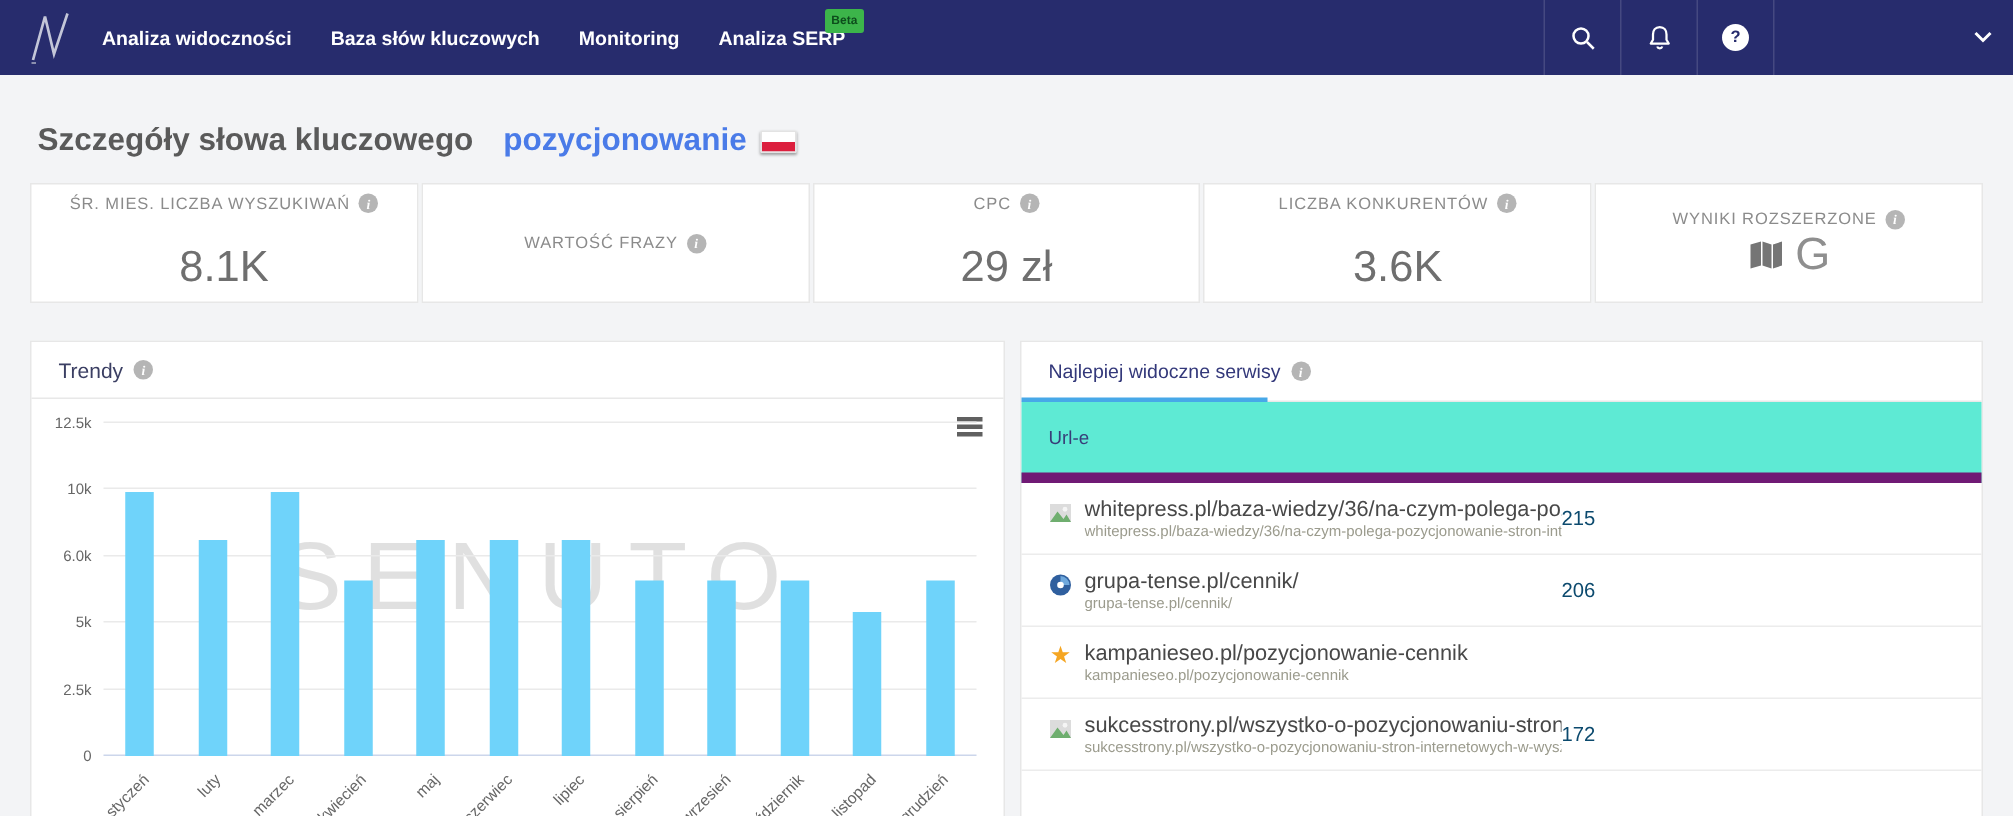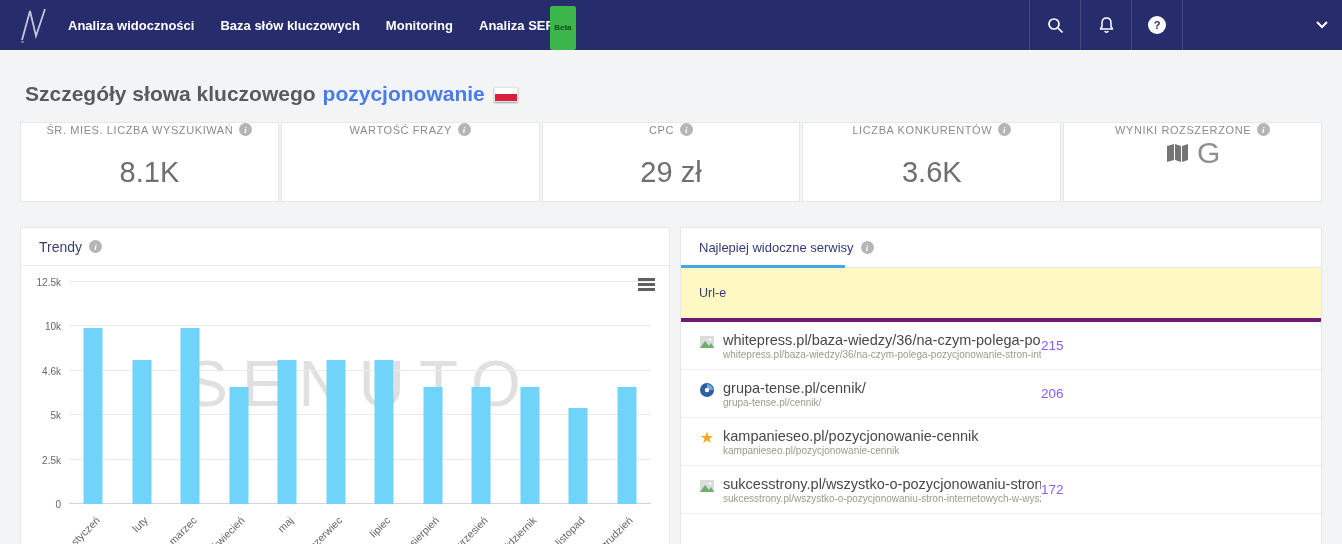--- a/index.html
+++ b/index.html
@@ -5,41 +5,41 @@
   * { margin:0; padding:0; box-sizing:border-box; }
   html,body { width:1342px; height:544px; overflow:hidden; background:#f3f4f6;
     font-family:"Liberation Sans", sans-serif; }
 
   
   .navbar { height:50px; background:var(--navbar_bg); display:flex; align-items:stretch; }
   .logo-wrap { width:68px; display:flex; align-items:center; justify-content:center; }
   .nav-menu { display:flex; align-items:center; gap:26px; }
   .nav-item { color:#fff; font-size:13px; font-weight:bold; cursor:pointer; position:relative; }
   .nav-badge { position:absolute; top:-12px; right:-12px; background:#3cb54a; color:#0d4d1c;
-    font-size:8px; font-weight:bold; padding:17px 4px; border-radius:2px; line-height:10px;margin-left:37px;}
+    font-size:8px; font-weight:bold; padding:3px 4px; border-radius:2px; line-height:10px;margin-left:37px;}
   .nav-right { margin-left:auto; display:flex; align-items:stretch; }
   .nav-icon-cell { width:51px; display:flex; align-items:center; justify-content:center;
     border-left:1px solid rgba(255,255,255,0.14); cursor:pointer; }
   .nav-user-cell { width:160px; border-left:1px solid rgba(255,255,255,0.14);
     display:flex; align-items:center; justify-content:flex-end; padding-right:14px; cursor:pointer;}
   .help-circle { width:18px; height:18px; border-radius:50%; background:#fff; color:var(--navbar_bg);
     font-size:11px; font-weight:bold; display:flex; align-items:center; justify-content:center; }
 
   
   .content { padding:0 20px; }
   .page-title { padding:32px 5px 16px; font-size:21px; color:#5a5a5a; display:flex; align-items:center; }
-  .page-title .kw { color:var(--accent); margin-left:7px; cursor:pointer;text-align:center; }
+  .page-title .kw { color:var(--accent); margin-left:20px; cursor:pointer;text-align:center; }
   .flag-pl { display:inline-block; width:24px; height:15px; margin-left:9px; border-radius:1px;
     background:linear-gradient(#ffffff 50%, var(--flag_red) 50%);
     box-shadow:0 1px 2px rgba(0,0,0,0.35); border:1px solid #e3e3e3; }
 
   
   .stat-row { display:flex; gap:2px; }
   .stat-card { flex:1 1 0; background:#fff; border:1px solid #e7e7e7; height:80px;
-    display:flex; flex-direction:column; align-items:center; justify-content:flex-start; }
+    display:flex; flex-direction:column; align-items:center; justify-content:center; }
   .stat-label { font-size:11px; letter-spacing:0.6px; color:#8b8b8b; display:flex; align-items:center; gap:6px; }
   .stat-value { font-size:29px; color:#6f6f6f; margin-top:20px; }
   .info-dot { width:13px; height:13px; border-radius:50%; background:#b5b5b5; color:#fff;
     font-size:9px; font-weight:bold; font-style:italic; display:inline-flex; align-items:center;
     justify-content:center; font-family:"Liberation Serif", serif; }
   .rich-icons { display:flex; align-items:center; gap:8px; margin-top:2px; }
   .g-letter { font-size:30px; color:#8f8f8f; font-weight:500; line-height:1; }
 
   
   .panels { display:flex; gap:10px; margin-top:25px; align-items:flex-start; }
@@ -63,28 +63,28 @@
     transform-origin:100% 0; font-size:10.5px; color:#666; white-space:nowrap; }
   .watermark { position:absolute; left:50%; top:46%; transform:translate(-50%,-50%);
     font-size:64px; letter-spacing:14px; color:#bcbcbc; opacity:0.45; font-weight:300;
     pointer-events:none; white-space:nowrap; }
 
   
   .tab-row { height:40px; display:flex; align-items:center; gap:7px; padding:0 18px;
     border-bottom:1px solid #e8e8e8; position:relative; font-size:13px; color:#33387a; cursor:pointer;}
   .tab-underline { position:absolute; left:0; bottom:-1px; width:164px; height:3px; background:var(--tab_underline); }
   .grid-cols { display:grid; grid-template-columns:1fr 280px; align-items:center; padding-left:18px; }
-  .table-head { height:54px; background:#fef9c3; border-bottom:4px solid #701a75;
+  .table-head { height:54px; background:#5eead4; border-bottom:7px solid #701a75;
     font-size:12.5px; color:#383d78; }
   .t-row { height:48px; border-bottom:1px solid #ececec; }
   .url-cell { display:flex; align-items:flex-start; gap:8px; min-width:0; }
   .fav { width:16px; height:16px; flex:0 0 16px; margin-top:2px; display:flex; align-items:center; justify-content:center;}
   .url-title { font-size:14.5px; color:#484848; white-space:nowrap; overflow:hidden; cursor:pointer; }
   .url-sub { font-size:10px; color:#9b9b8d; white-space:nowrap; overflow:hidden; margin-top:1px; }
-  .count-cell { font-size:13.5px; color:#8b5cf6; }
+  .count-cell { font-size:13.5px; color:#0c4a6e; }
   .star { color:var(--star); font-size:16px; line-height:1; }
 </style>
 </head>
 <body>
 
 <header class="navbar">
   <div class="logo-wrap">
     <svg width="30" height="36" viewBox="0 0 30 36" fill="none">
       <polyline points="3,33 11,4 17,29 26,2" stroke="#c3c6d8" stroke-width="1.8" fill="none"></polyline>
       <line x1="2" y1="35" x2="5" y2="35" stroke="#8b8fae" stroke-width="1.4"></line>
@@ -188,21 +188,21 @@
         </button>
         <div class="plot">
           <div class="watermark">SENUTO</div>
         <div class="gridline axisline" style="bottom: 0%;"></div>
             <div class="ytick" style="bottom: calc(0% - 6px);">0</div>
             <div class="gridline" style="bottom: 20%;"></div>
             <div class="ytick" style="bottom: calc(20% - 6px); margin-left: 10px;">2.5k</div>
             <div class="gridline" style="bottom: 40%;"></div>
             <div class="ytick" style="bottom: calc(40% - 6px);">5k</div>
             <div class="gridline" style="bottom: 60%;"></div>
-            <div class="ytick" style="bottom: calc(60% - 6px);">4.6k</div>
+            <div class="ytick" style="bottom: calc(60% - 6px);">6.0k</div>
             <div class="gridline" style="bottom: 80%;"></div>
             <div class="ytick" style="bottom: calc(80% - 6px);">10k</div>
             <div class="gridline" style="bottom: 100%;"></div>
             <div class="ytick" style="bottom: calc(100% - 6px);">12.5k</div>
             <div class="bar" style="left: 4.16667%; height: 79.2%;"></div>
             <div class="bar" style="left: 12.5%; height: 64.8%;"></div>
             <div class="bar" style="left: 20.8333%; height: 79.2%;"></div>
             <div class="bar" style="left: 29.1667%; height: 52.8%;"></div>
             <div class="bar" style="left: 37.5%; height: 64.8%;"></div>
             <div class="bar" style="left: 45.8333%; height: 64.8%;"></div>

